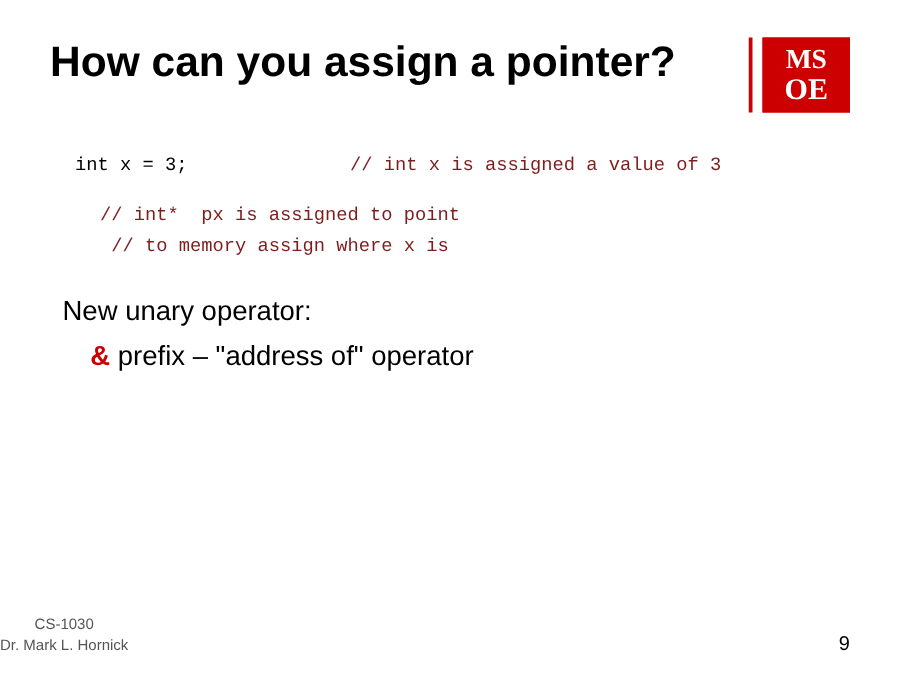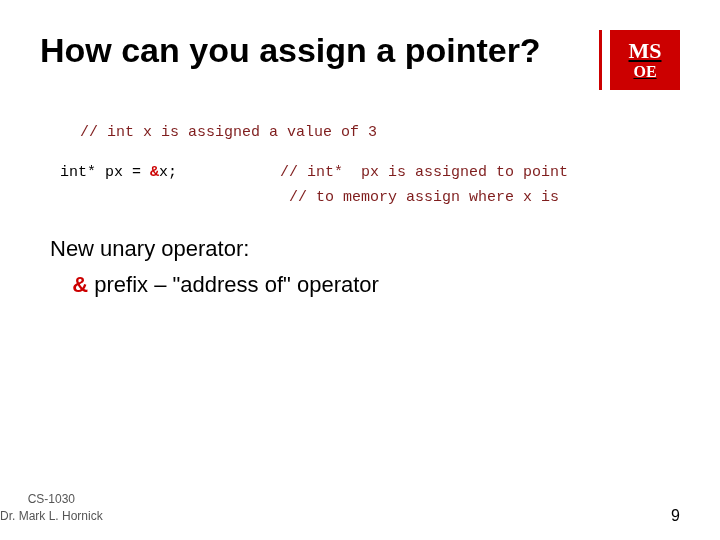--- a/index.html
+++ b/index.html
@@ -40,21 +40,20 @@
     }
 
     .logo-box {
       width: 70px;
       height: 60px;
       background: #cc0000;
       display: flex;
       align-items: center;
       justify-content: center;
       border: 2px solid #cc0000;
-      text-decoration: underline;
     }
 
     .vertical-line {
       width: 3px;
       background: #cc0000;
       height: 60px;
       margin-right: 8px;
     }
 
     .logo-wrapper {
@@ -153,34 +152,34 @@
 
 <div class="slide">
 
   <div class="header">
     <h1 class="title">How can you assign a pointer?</h1>
     <div class="logo-wrapper">
       <div class="vertical-line"></div>
       <div class="logo-box">
         <div style="text-align:center; line-height:1.1;">
           <div style="color:white; font-size:22px; font-weight:bold; font-family:serif;">MS</div>
-          <div style="color:white; font-size:16px; font-weight:bold; font-family:serif;">OE</div>
+          <div style="color:white; font-size:24px; font-weight:bold; font-family:serif;">OE</div>
         </div>
       </div>
     </div>
   </div>
 
   <div class="code-section">
 
     <div class="code-row">
+      <span class="code-stmt">int x = 3;</span>
       <span class="code-comments">// int x is assigned a value of 3</span>
     </div>
 
     <div class="code-row">
-      <span class="code-stmt">int* px = <span class="code-highlight">&amp;</span>x;</span>
       <div class="code-comments">
         <span class="comment-line">// int*  px is assigned to point</span>
         <span class="comment-line">// to memory assign where x is</span>
       </div>
     </div>
 
   </div>
 
   <div class="text-section">
     <div class="new-operator-title">New unary operator:</div>

